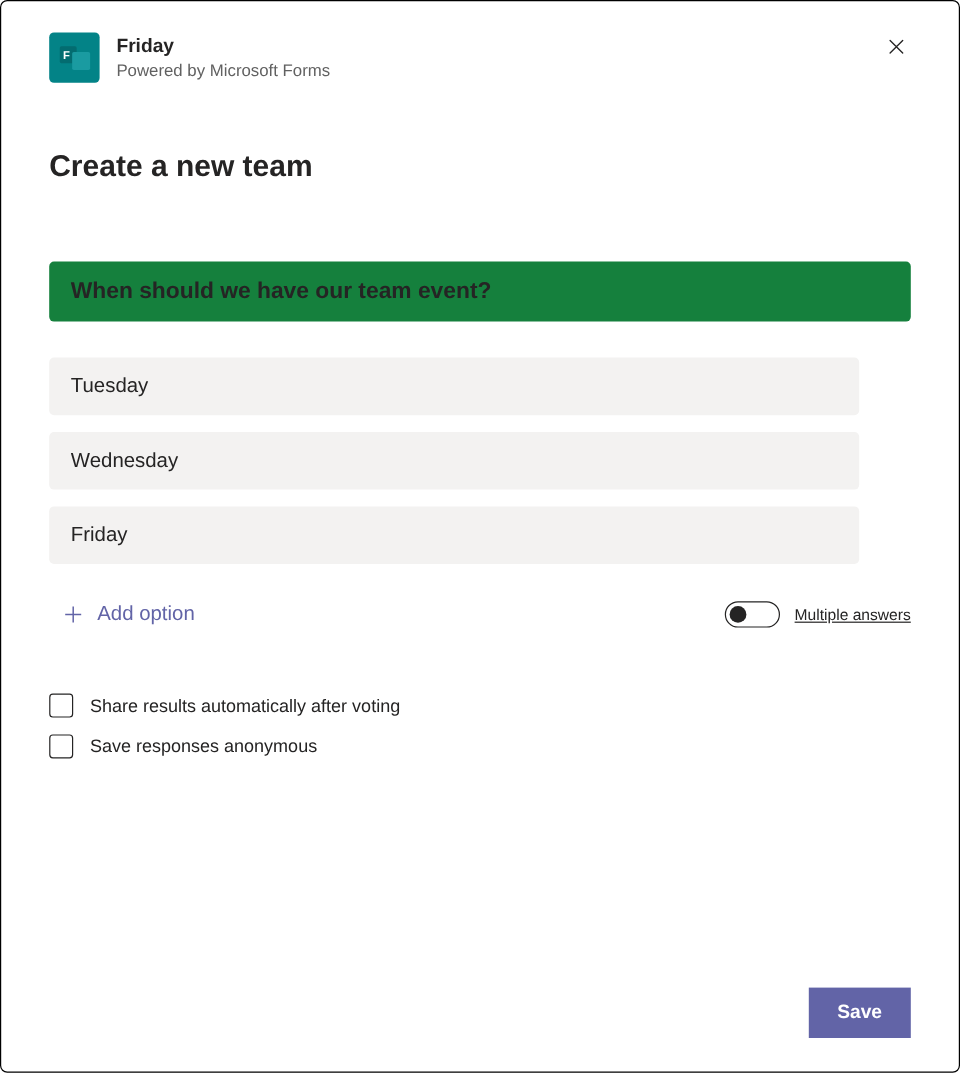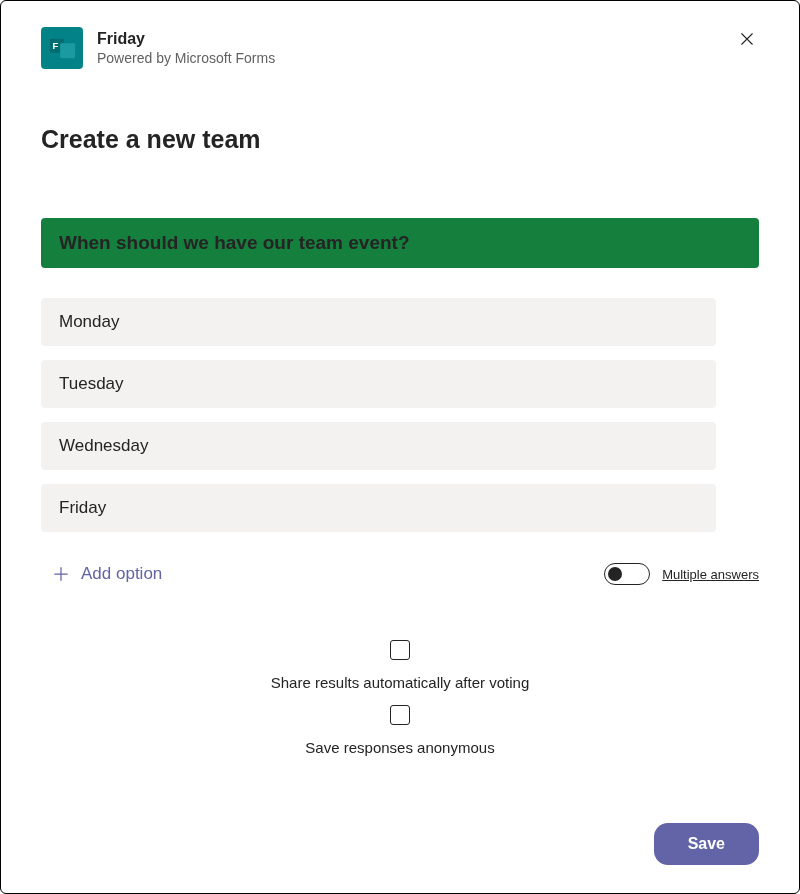--- a/index.html
+++ b/index.html
@@ -114,42 +114,41 @@
     height: 14px;
     background: #252424;
     border-radius: 50%;
   }
   .multi-label { font-size: 13px; color: #252424; text-decoration: underline; }
   .checkbox-row {
     display: flex;
     align-items: center;
     gap: 14px;
     margin-bottom: 14px;
-    flex-direction: column;
   }
   .chk {
     width: 20px;
     height: 20px;
     border: 1.5px solid #252424;
     border-radius: 3px;
     background: #fff;
     cursor: pointer;
   }
   .chk-label { font-size: 15px; color: #252424; }
   .save-btn {
     position: absolute;
     right: 40px;
     bottom: 28px;
     background: #6264a7;
     color: #fff;
     border: none;
-    padding: 12px 34px;
+    padding: 12px 24px;
     font-size: 16px;
     font-weight: 600;
-    border-radius: 14px;
+    border-radius: 0;
     cursor: pointer;
     font-family: inherit;
   }
 </style>
 </head>
 <body>
 
 
 
 <div class="header">
@@ -169,21 +168,20 @@
       <path d="M5 5 L19 19 M19 5 L5 19" stroke-width="1.5" stroke-linecap="round"></path>
     </svg>
   </button>
 </div>
 
 <h1 class="page-heading">Create a new team</h1>
 
 <input class="question-input" type="text" value="When should we have our team event?" style="">
 
 <div class="options-wrap">
-  <input class="option-input" type="text" value="Monday" style="">
   <input class="option-input" type="text" value="Tuesday" style="">
   <input class="option-input" type="text" value="Wednesday" style="">
   <input class="option-input" type="text" value="Friday" style="">
 </div>
 
 <div class="row-actions">
   <button class="add-option">
     <svg viewBox="0 0 24 24" fill="none">
       <path d="M12 4 V20 M4 12 H20"></path>
     </svg>

